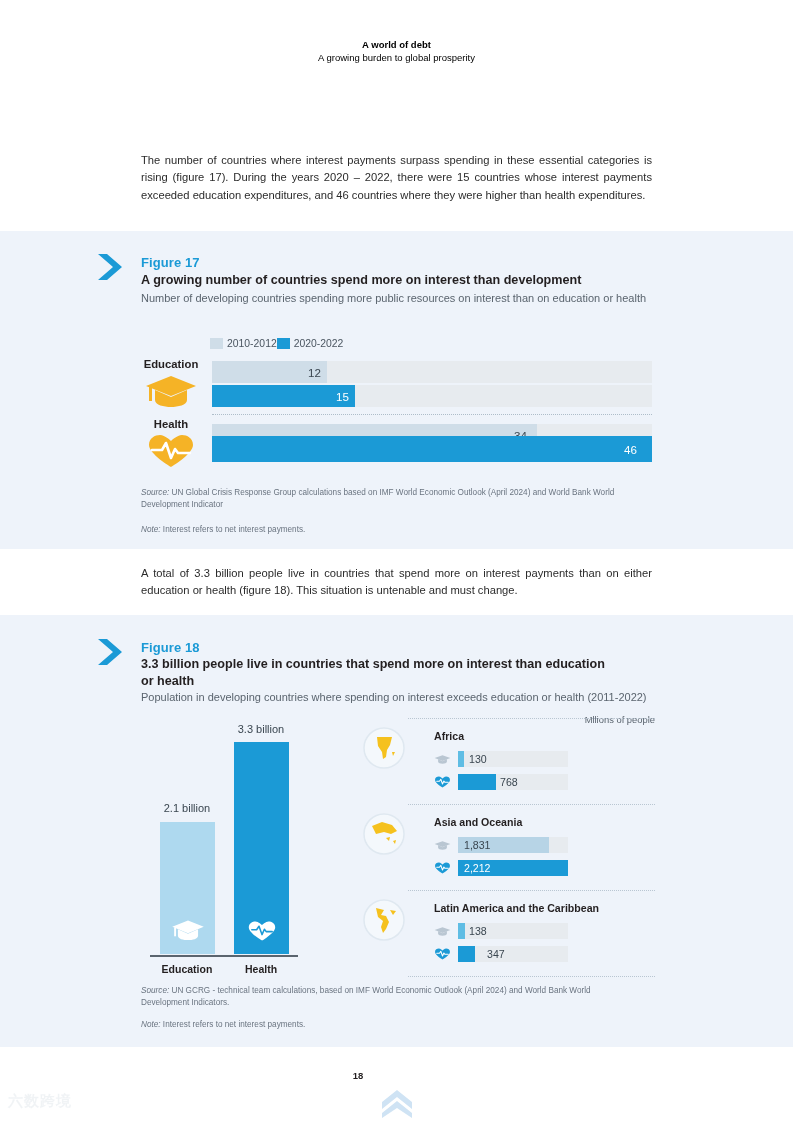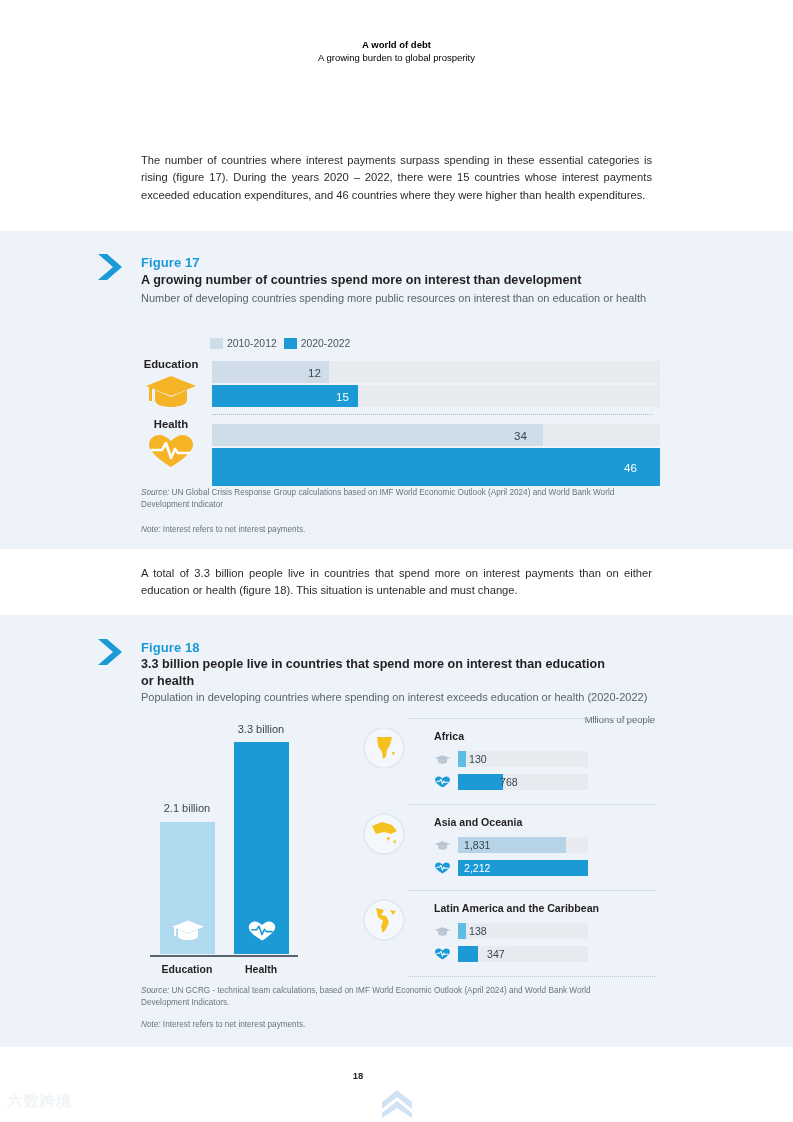--- a/index.html
+++ b/index.html
@@ -32,49 +32,49 @@
   .fig-num{position:absolute;font-size:13px;font-weight:bold;color:#1b9ad6;letter-spacing:.1px;}
   .fig-title{position:absolute;font-size:12.6px;font-weight:bold;color:#231f20;line-height:16.5px;width:520px;}
   .fig-sub{position:absolute;font-size:11px;color:#5a646e;line-height:15.5px;width:515px;}
 
   .src{position:absolute;font-size:8.2px;color:#6a7480;line-height:11.5px;width:500px;}
   .src i{font-style:italic;}
   .note{position:absolute;font-size:8.2px;color:#6a7480;line-height:11.5px;width:500px;}
   .note i{}
 
   
-  .legend{position:absolute;display:flex;align-items:center;gap:7px;font-size:10.4px;color:#4a5560;}
+  .legend{position:absolute;display:flex;align-items:center;font-size:10.4px;color:#4a5560;}
   .legend .sw{width:13px;height:11px;display:inline-block;}
   .legend .item{display:flex;align-items:center;gap:4px;}
 
   
   .f17-cat{position:absolute;width:70px;text-align:center;}
   .f17-cat .lbl{font-size:11.3px;font-weight:bold;color:#231f20;}
   .f17-cat .ico{margin-top:3px;}
 
-  .f17-track{position:absolute;left:212px;width:440px;background:#e7ebef;padding-left:8px;}
+  .f17-track{position:absolute;left:212px;width:440px;background:#e7ebef;}
   .f17-bar{position:absolute;left:0;top:0;height:100%;}
   .f17-val{position:absolute;top:50%;transform:translateY(-50%);font-size:11.6px;color:#3a4650;}
   .f17-val.on{color:#ffffff;}
   .dotted{position:absolute;left:212px;width:440px;border-top:1px dotted #aebdc9;height:0;}
 
   
   .f18-col{position:absolute;}
   .f18-lab{position:absolute;font-size:11px;color:#3a4650;text-align:center;width:110px;}
   .f18-axis{position:absolute;left:150px;width:148px;height:2px;background:#5a646e;}
   .f18-cat{position:absolute;font-size:10.5px;font-weight:bold;color:#231f20;text-align:center;width:110px;}
 
   
   .rpanel{position:absolute;left:360px;top:718px;width:295px;}
   .region{position:relative;height:86px;}
   .region .sep{position:absolute;left:48px;right:0;top:0;border-top:1px dotted #b9c6d2;}
   .globe{position:absolute;left:2px;top:8px;}
   .rname{position:absolute;left:74px;top:12px;font-size:10.6px;font-weight:bold;color:#231f20;}
   .rrow{position:absolute;left:74px;height:16px;}
-  .rrow .rtrack{position:absolute;left:24px;top:0;width:110px;height:16px;background:#e7ebef;padding-left:20px;}
+  .rrow .rtrack{position:absolute;left:24px;top:0;width:110px;height:16px;background:#e7ebef;}
   .rrow .rbar{position:absolute;left:0;top:0;height:16px;}
   .rrow .rval{position:absolute;top:50%;transform:translateY(-50%);font-size:10.6px;color:#3a4650;white-space:nowrap;}
   .rrow .rval.on{color:#ffffff;text-align:right;}
   .rrow .ricon{position:absolute;left:0;top:1px;}
   .munits{position:absolute;right:0;top:-4px;font-size:9.4px;color:#5a646e;text-align:center;}
 
   
   .pageno{position:absolute;left:0;top:1070px;width:716px;text-align:center;
           font-size:9.5px;font-weight:bold;color:#231f20;}
   .footmark{position:absolute;left:50%;transform:translateX(-50%);top:1088px;}
@@ -147,21 +147,21 @@
         <path d="M6,17 L16,17 L20,10 L25,25 L29,16 L32,20 L44,20" fill="none" stroke="#ffffff" stroke-width="2.6" stroke-linejoin="round" stroke-linecap="round"></path>
       </svg>
     </div>
   </div>
 
   <div class="f17-track" style="top:424px;height:22px;">
     <div class="f17-bar" style="width:73.91%;background:#cfdde8;"></div>
     <div class="f17-val" style="left:302px;">34</div>
   </div>
 
-  <div class="f17-track" style="top:448px;height:38px;text-decoration:underline;">
+  <div class="f17-track" style="top:436px;height:26px;text-decoration:underline;">
     <div class="f17-bar" style="width:100%;background:#1b9ad6;"></div>
     <div class="f17-val on" style="left:412px;">46</div>
   </div>
 
   <div class="src" style="left:141px;top:487px;width:495px;">
     <i>Source:</i><span> UN Global Crisis Response Group calculations based on IMF World Economic Outlook (April 2024) and World Bank World Development Indicator</span>
   </div>
   <div class="note" style="left:141px;top:524px;">
     <i>Note:</i><span>  Interest refers to net interest payments.</span>
   </div>
@@ -171,21 +171,21 @@
   <div class="band" id="band-18"></div>
 
   <div class="chevron" style="left:95px;top:637px;">
     <svg width="34" height="30" viewBox="0 0 34 30">
       <path d="M3,2 L18,15 L3,28 L12,28 L27,15 L12,2 Z" fill="#1b9ad6"></path>
     </svg>
   </div>
 
   <div class="fig-num" style="left:141px;top:640px;">Figure 18</div>
   <div class="fig-title" style="left:141px;top:656px;width:470px;">3.3 billion people live in countries that spend more on interest than education or health</div>
-  <div class="fig-sub" style="left:141px;top:690px;width:512px;">Population in developing countries where spending on interest exceeds education or health (2020-2022)</div>
+  <div class="fig-sub" style="left:141px;top:690px;width:512px;">Population in developing countries where spending on interest exceeds education or health (2011-2022)</div>
 
   <div class="f18-lab" style="left:132px;top:802px;">2.1 billion</div>
   <div class="f18-col" style="left:160px;top:822px;width:55px;height:132px;background:#aed9ef;">
     <div style="position:absolute;left:50%;bottom:8px;transform:translateX(-50%);">
       <svg width="34" height="24" viewBox="0 0 54 36">
         <path d="M27,3 L52,13 L27,23 L2,13 Z" fill="#ffffff"></path>
         <path d="M11,17 L11,27 C11,32 20,34 27,34 C34,34 43,32 43,27 L43,17 L27,24 Z" fill="#ffffff"></path>
         <path d="M5,14 L5,28 L8,28 L8,14 Z" fill="#ffffff"></path>
       </svg>
     </div>

